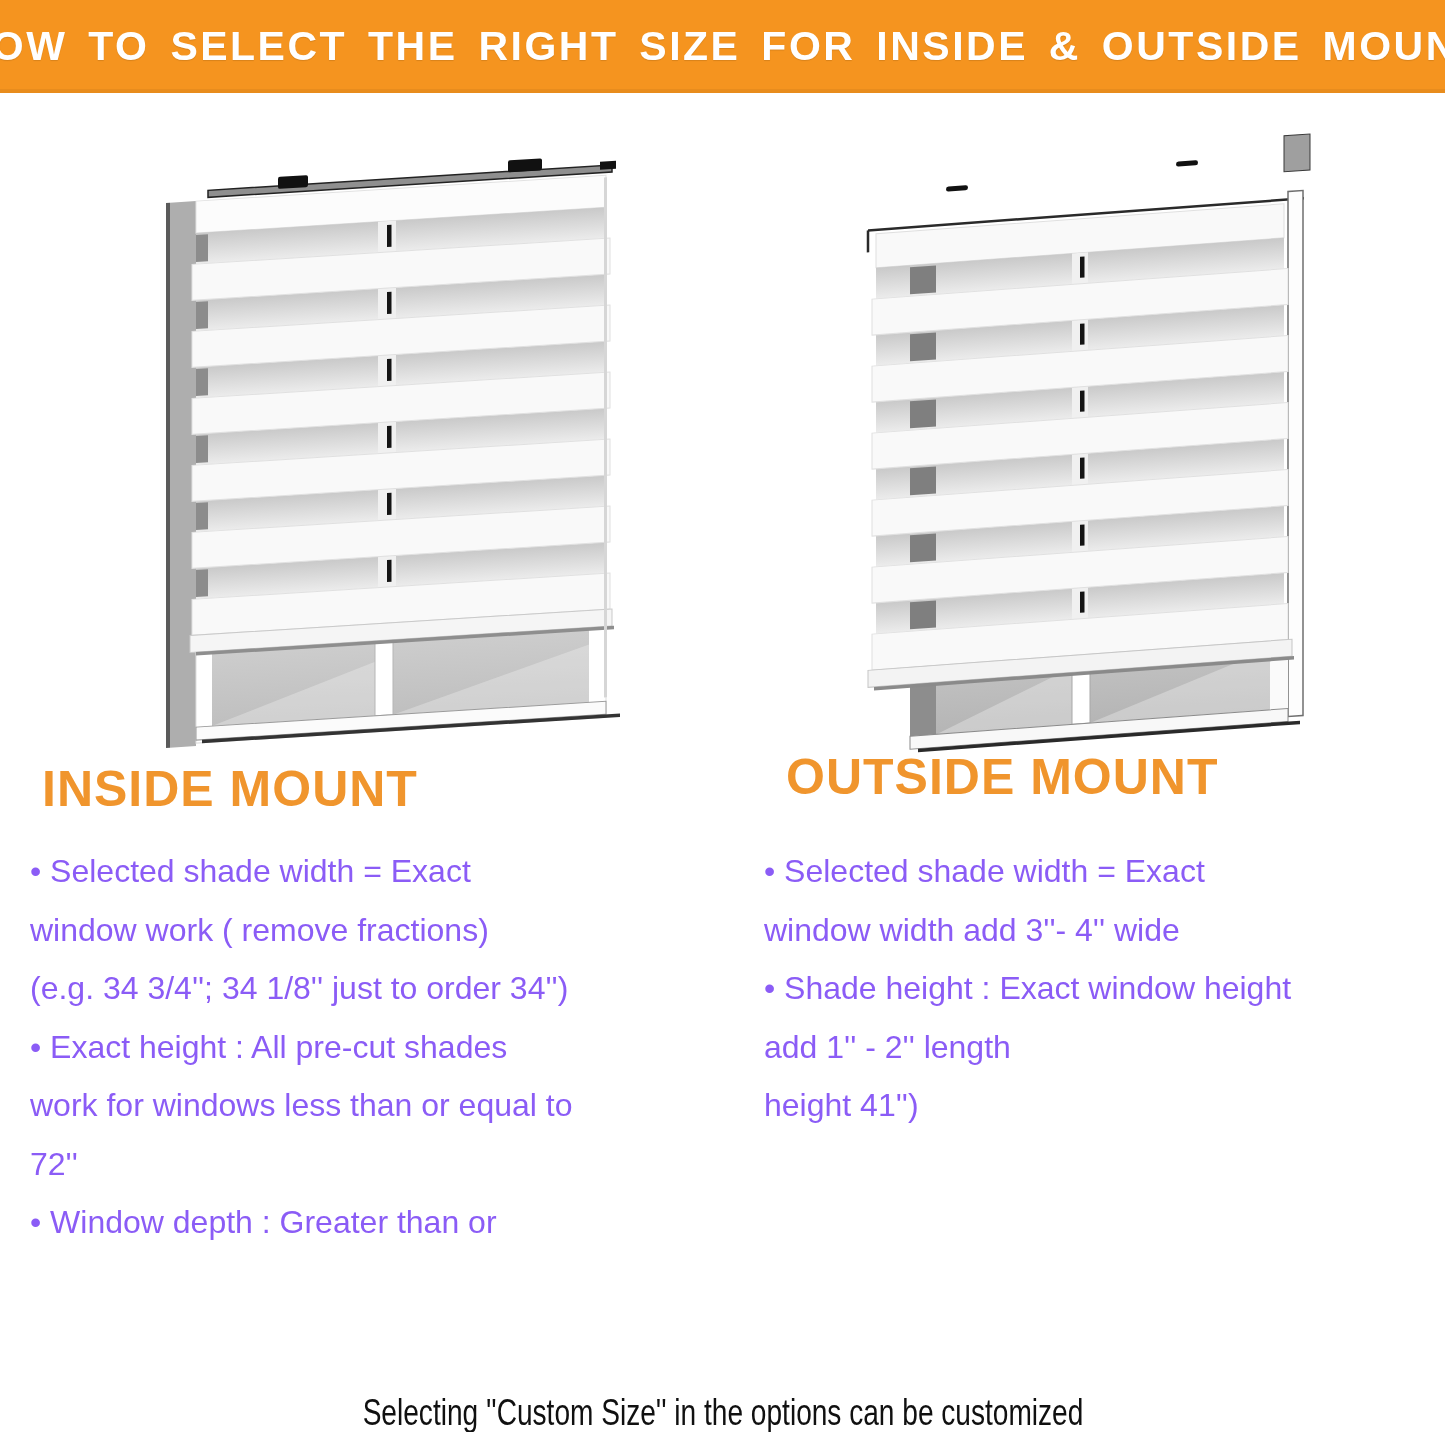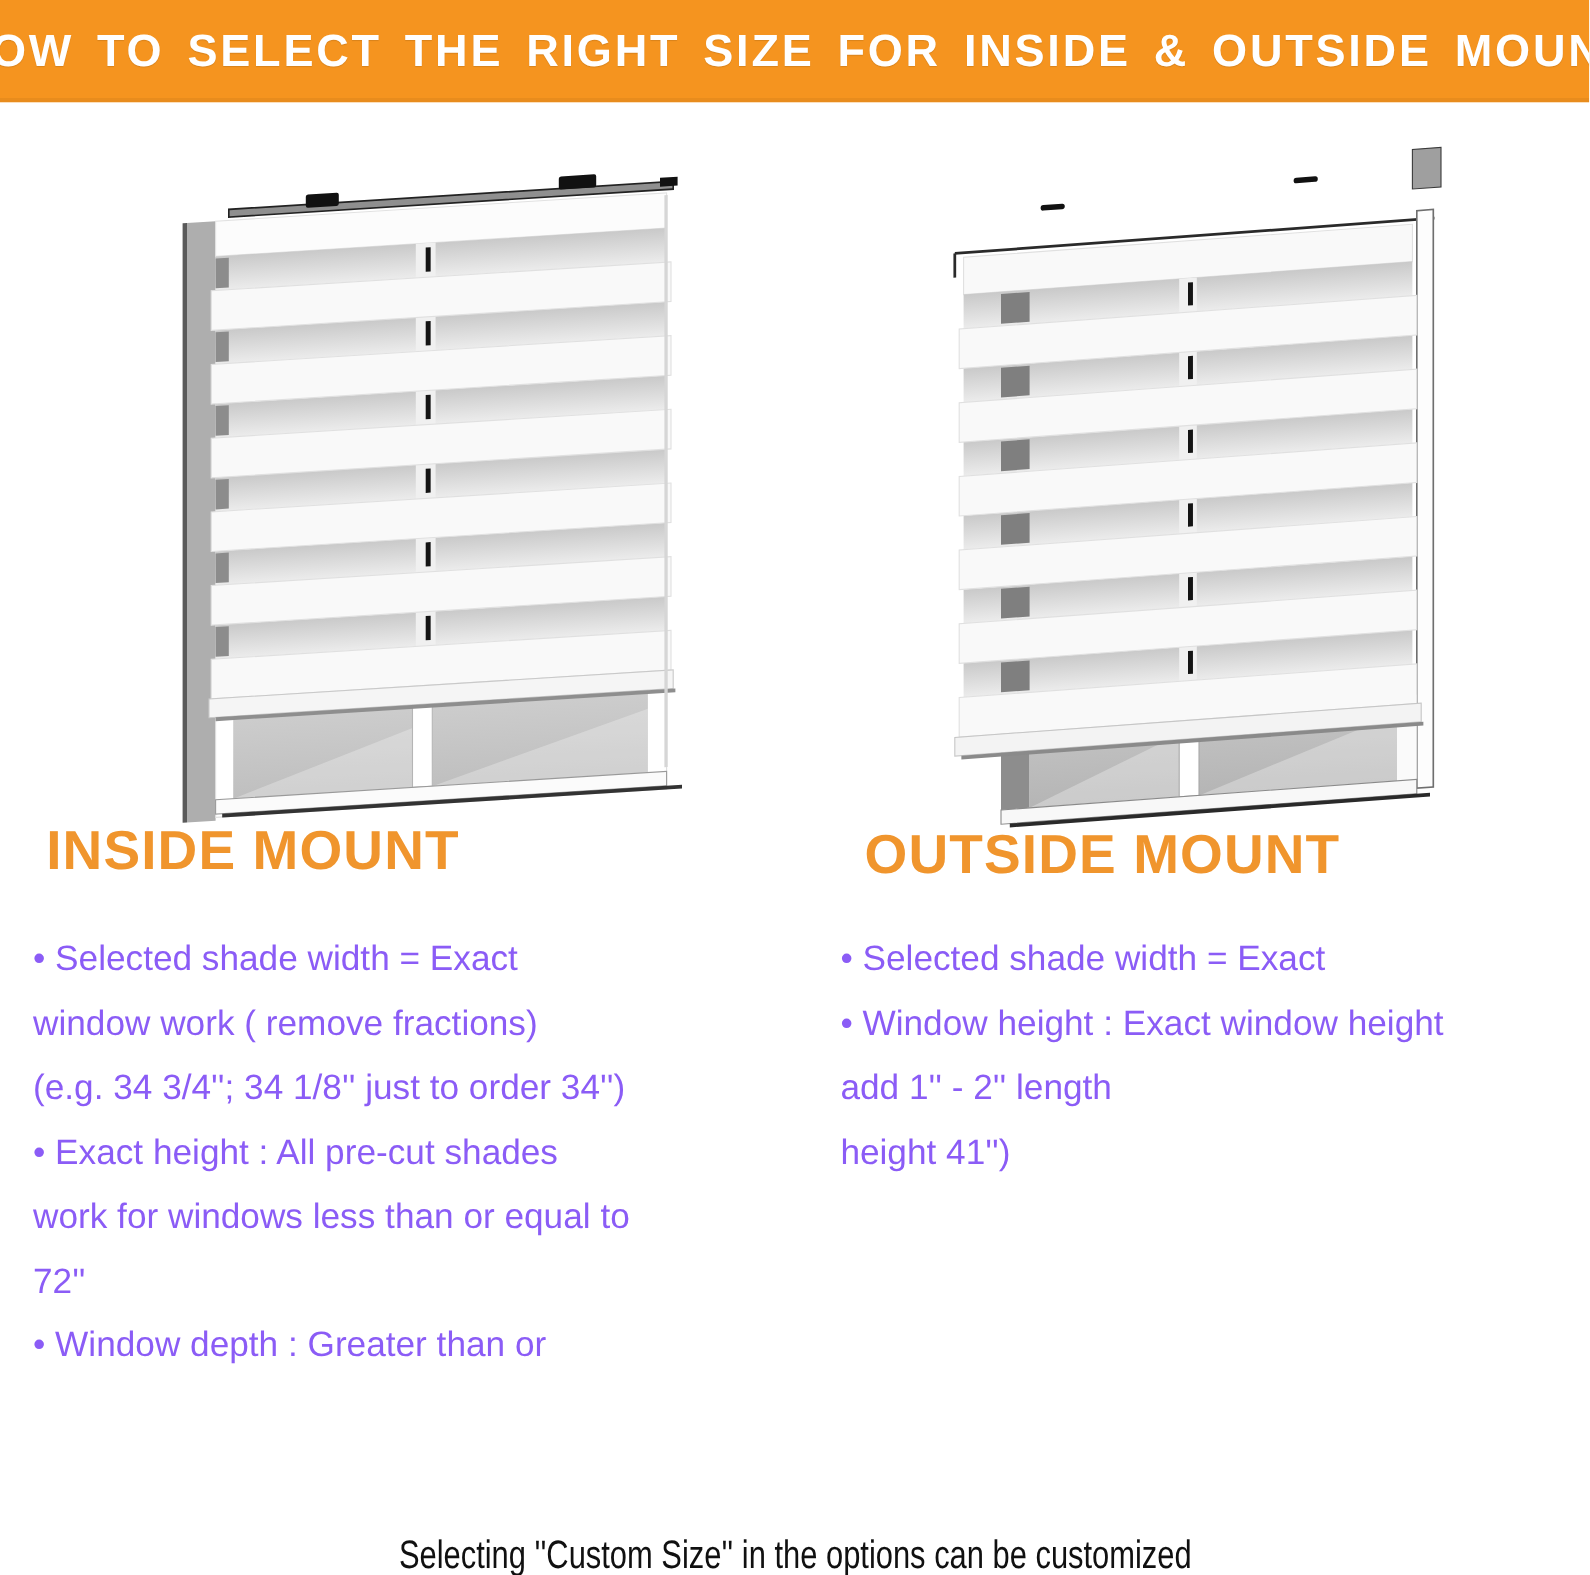--- a/index.html
+++ b/index.html
@@ -30,21 +30,21 @@
   #illus-inside{left:150px;top:134px;}
   #illus-outside{left:846px;top:124px;}
   .mount-heading{
     position:absolute;
     color:#F0952D;
     font-size:50px;
     font-weight:bold;
     letter-spacing:1px;
     white-space:nowrap;
   }
-  #inside-heading{left:42px;top:744px;}
+  #inside-heading{left:42px;top:760px;}
   #outside-heading{left:786px;top:748px;text-align:right;}
   .col{
     position:absolute;top:842px;
     font-size:32px;
     line-height:58.5px;
     color:#8b5cf6;
   }
   #inside-col{left:30px;width:700px;}
   #outside-col{left:764px;width:675px;}
   .line{white-space:nowrap;}
@@ -231,21 +231,22 @@
     <div class="line">window work ( remove fractions)</div>
     <div class="line">(e.g. 34 3/4''; 34 1/8'' just to order 34'')</div>
     <div class="line">• Exact height : All pre-cut shades</div>
     <div class="line">work for windows less than or equal to</div>
     <div class="line">72''</div>
     <div class="line">• Window depth : Greater than or</div>
   </div>
 
   <div id="outside-col" class="col">
     <div class="line">• Selected shade width = Exact</div>
-    <div class="line">• Window height : Exact window height</div>
+    <div class="line">window width add 3''- 4'' wide</div>
+    <div class="line">• Shade height : Exact window height</div>
     <div class="line">add 1'' - 2'' length</div>
     <div class="line">height 41'')</div>
   </div>
 
   <div class="footer">
     <span class="footer-inner">Selecting ''Custom Size'' in the options can be customized</span>
   </div>
 
 </div>
 

